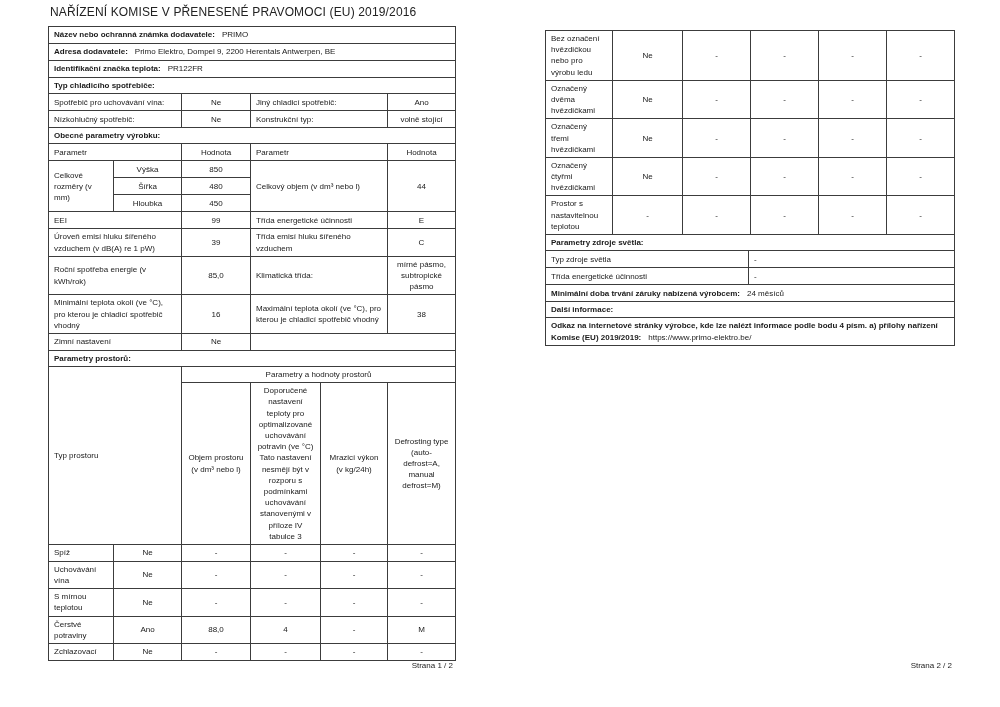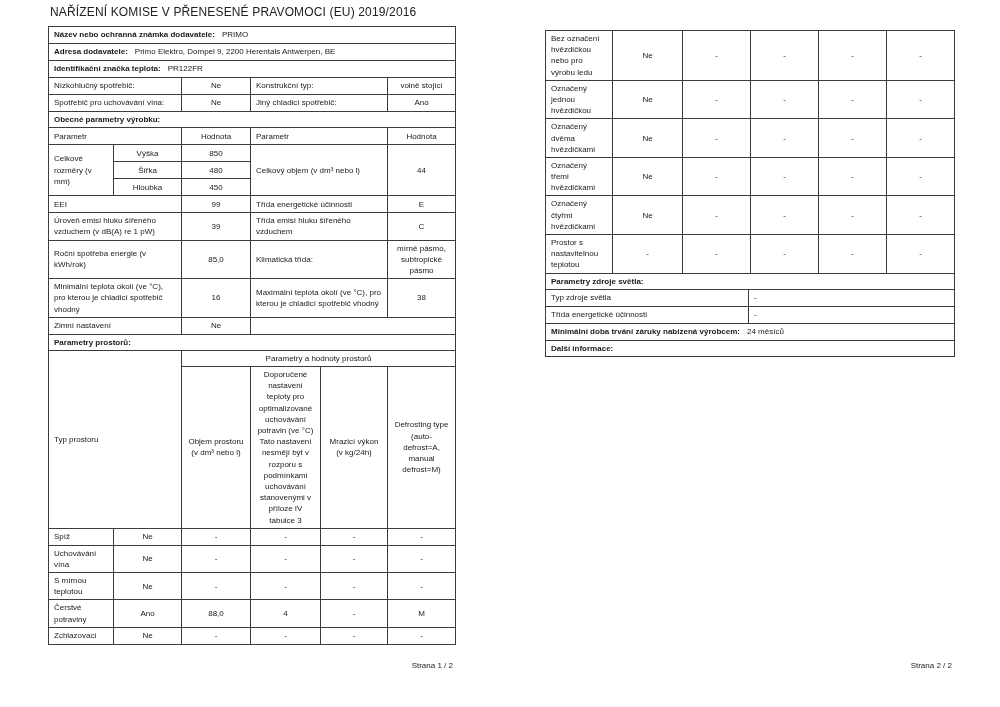--- a/index.html
+++ b/index.html
@@ -64,31 +64,34 @@
   </table>
 
   <table class="tbl">
     <colgroup>
         <col style="width:133px">
         <col style="width:69px">
         <col style="width:137px">
         <col style="width:68px">
       </colgroup>
     <tbody>
+      <tr class="sec">
+        <td colspan="4">Typ chladicího spotřebiče:</td>
+      </tr>
+      <tr>
+        <td>Spotřebič pro uchovávání vína:</td>
+        <td class="c">Ne</td>
+        <td>Jiný chladicí spotřebič:</td>
+        <td class="c">Ano</td>
+      </tr>
       <tr>
         <td>Nízkohlučný spotřebič:</td>
         <td class="c">Ne</td>
         <td>Konstrukční typ:</td>
         <td class="c">volně stojící</td>
-      </tr>
-      <tr>
-        <td>Spotřebič pro uchovávání vína:</td>
-        <td class="c">Ne</td>
-        <td>Jiný chladicí spotřebič:</td>
-        <td class="c">Ano</td>
       </tr>
     </tbody>
   </table>
 
   <table class="tbl">
     <colgroup>
         <col style="width:65px">
         <col style="width:68px">
         <col style="width:69px">
         <col style="width:137px">
@@ -233,28 +236,20 @@
     <tbody>
       <tr>
         <td>Bez označení hvězdičkou nebo pro výrobu ledu</td>
         <td class="c">Ne</td>
         <td class="c">-</td>
         <td class="c">-</td>
         <td class="c">-</td>
         <td class="c">-</td>
       </tr>
       <tr>
-        <td>Označený jednou hvězdičkou</td>
-        <td class="c">Ne</td>
-        <td class="c">-</td>
-        <td class="c">-</td>
-        <td class="c">-</td>
-        <td class="c">-</td>
-      </tr>
-      <tr>
         <td>Označený dvěma hvězdičkami</td>
         <td class="c">Ne</td>
         <td class="c">-</td>
         <td class="c">-</td>
         <td class="c">-</td>
         <td class="c">-</td>
       </tr>
       <tr>
         <td>Označený třemi hvězdičkami</td>
         <td class="c">Ne</td>
@@ -300,17 +295,22 @@
         <td>-</td>
       </tr>
       <tr>
         <td colspan="2">
           <span class="b">Minimální doba trvání záruky nabízená výrobcem:</span><span class="vg">24 měsíců</span>
         </td>
       </tr>
       <tr class="sec">
         <td colspan="2">Další informace:</td>
       </tr>
+      <tr>
+        <td colspan="2">
+          <span class="b">Odkaz na internetové stránky výrobce, kde lze nalézt informace podle bodu 4 písm. a) přílohy nařízení Komise (EU) 2019/2019:</span><span class="vg">https://www.primo-elektro.be/</span>
+        </td>
+      </tr>
     </tbody>
   </table>
 
   <div class="footer">Strana 2 / 2</div>
 </div>
 
 </body></html>

